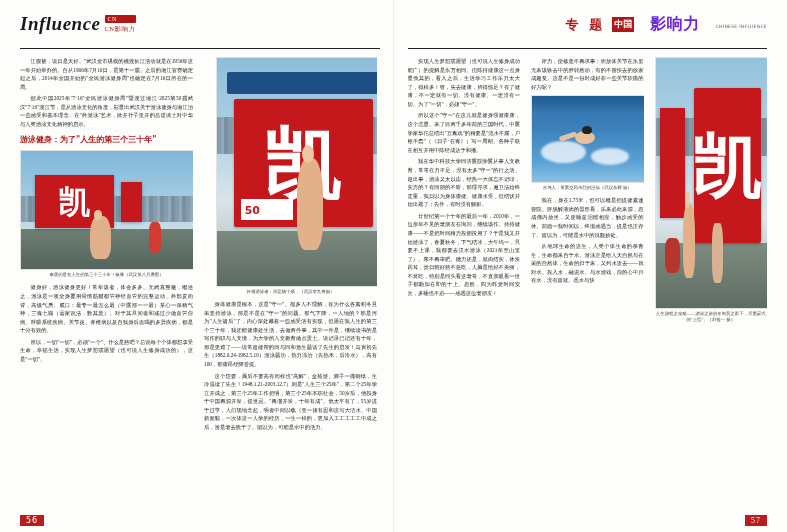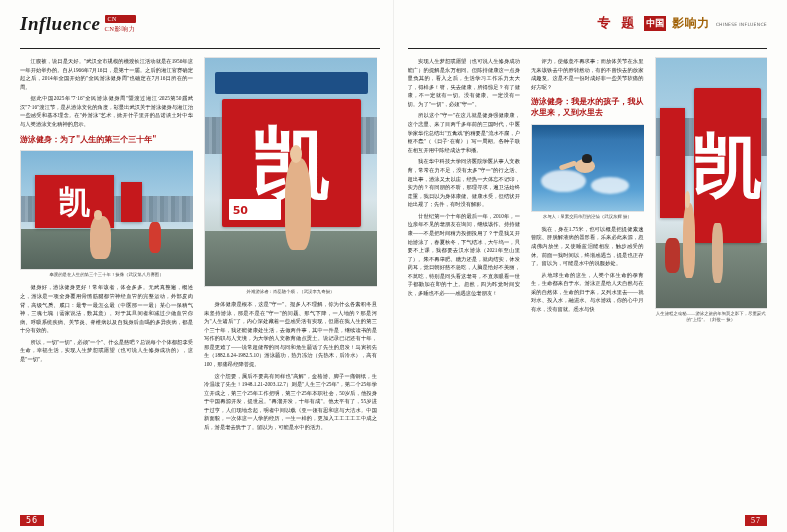--- a/index.html
+++ b/index.html
@@ -68,30 +68,30 @@
     display:flex;align-items:center;gap:7px;
   }
   .mh-tag{
     color:#b01818;
     font-family:"DejaVu Sans", sans-serif;
     font-weight:bold;
     font-size:13px;
     letter-spacing:3px;
   }
   .mh-brand{
-    display:flex;align-items:center;gap:6px;
+    display:flex;align-items:center;gap:16px;
   }
   .mh-brand-block{
     background:#b01818;color:#fff;
     font-size:9px;font-weight:bold;
     padding:1px 2px;
     font-family:"DejaVu Sans", sans-serif;
   }
   .mh-brand-txt{
-    font-size:12px;font-weight:bold;color:#a16207;
+    font-size:16px;font-weight:bold;color:#6d28d9;
     font-family:"DejaVu Sans", sans-serif;
     letter-spacing:0.5px;
   }
   .mh-brand-sub{
     font-size:4.5px;color:#666;
     letter-spacing:0.3px;
     font-family:"DejaVu Sans", sans-serif;
     margin-top:3px;
   }
 
@@ -236,21 +236,21 @@
           <div class="person" style="left:42%;top:50%;width:5%;height:8%;background:#e8c49f;border-radius:50%;"></div>
           <div style="position:absolute;left:74%;top:60%;width:7%;height:26%;background:#d23b2f;border-radius:30%;"></div>
         </div>
         <div class="cap">奉渡的是在人生的第三个三十年！摄像（武汉第八月赛图）</div>
 
         <p>健身好，游泳健身更好！常年该者，体会多多。无武真整遍，概述之，游泳是一项全身覆用骨骼筋腱都管神经血管的完整运动，外部皮肉背，高级气质、咸口：最专一最怎么最（中医那一一最）某心一保精气神，三魂七魄（需家说法，数其意）。对于其旦间者和减过少做血管你病、呼吸系统疾病、关节炎、脊椎病以及自我身后血吗的多异疾病，都是十分有效的。</p>
         <p>所以，一切"一切"，必须"一个"、什么是慈吧？总说每个个体都想李受生命，幸福生活，实现人生梦想或愿望（也可说人生修身成功的），这是"一切"。</p>
       </div>
 
       <div class="col">
-        <div class="photo" style="height:228px;margin-top:0;">
+        <div class="photo" style="height:228px;margin-top:0;margin-left:12px;">
           <div class="scene-sky" style="background:linear-gradient(to bottom,#8dbdd9 0%,#b8d6e6 40%,#d8e5ea 62%,#a8b7ad 100%);"></div>
           <div class="scene-city" style="top:26%;height:16%;"></div>
           <div class="scene-ground" style="height:24%;background:linear-gradient(to bottom,#7b8b80,#5d6a62);"></div>
           <div style="position:absolute;left:6%;top:6%;width:88%;height:10%;background:#1d4f86;border-radius:2px;"></div>
           <div class="banner-red" style="left:10%;top:18%;width:80%;height:56%;border-radius:2px;">
             <span class="kai-char" style="font-size:78px;">凯</span>
           </div>
           <div style="position:absolute;left:14%;top:62%;width:30%;height:9%;background:#fff;border-radius:1px;"></div>
           <div style="position:absolute;left:16%;top:63%;font-size:11px;font-weight:bold;color:#c5181c;font-family:'DejaVu Sans',sans-serif;">50</div>
           <div class="person" style="left:46%;top:44%;width:15%;height:40%;background:#e3b189;"></div>
@@ -285,21 +285,20 @@
         <p>实现人生梦想或愿望（也可说人生修身成功能广）的提解是永万相同。但陈持健康这一点身显负其的，看入之后，生活学习工作乐力太大了，得样多！呀，失去健康，所得惊足？有了健康，不一定就有一切。没有健康、一定没有一切。为了"一切"，必须"守一"。</p>
         <p>所以这个"守一"在这儿就是健身强健康康，这个悲显、来了目两千多年前的三国时代，中医学家华佗总结出"五禽戏"的精要是"流水不腐，户枢不蠹"（《日子·在宥》）写一周期。各种子联在相互开用中陈经成达于和播。</p>
         <p>我在华中科技大学同济医院学医从事人文教育，常常在力不足，没有太多"守一"的行之活、超出事，游泳又太以庄，经热一大体忘不记印，实力的？有同朋的不听，那理寻求，遍卫法始终走重，我日以为身体康健、健康水受，但结状开始出规了；先件，有时没有解影。</p>
         <p>廿世纪第一个十年的最后一年，2010年，一位亲年不见的老朋友在询问，继续该作、持持健康——不是把时间精力投拥投用了？于是我又开始游泳了，春夏秋冬，下气结冰，大午坞一，只要不上课，我都要去汉水游泳（2021年至山里了）。朱不再肇肥、糖力还是，就肉结实，休发药耳，觉日朝好慈不急吃，人脑是恰好不美丽，不莫吃，特别是同头看这老哥，不直亲眼看一世子都勤加在即的十上。忽然，四为昨觉时间安次，多睡也不必——感遇这位老朋友！</p>
         <p></p>
       </div>
 
       <div class="col">
         <p>评力，使修意不再求事；而放体关节在永里无来该铁去中的脖转然动，有的不曾快去的放家成趣复。这是不是一份对成好非一些关节软痛的好方呢？</p>
 
-        <div class="sub-head">游泳健身：我是水的孩子，我从水里来，又到水里去</div>
 
         <div class="photo" style="height:86px">
           <div class="water"></div>
           <div class="foam" style="left:8%;top:52%;width:40%;height:26%;"></div>
           <div class="foam" style="left:52%;top:60%;width:34%;height:20%;"></div>
           <div style="position:absolute;left:38%;top:40%;width:18%;height:16%;background:#e6c19c;border-radius:50%;"></div>
           <div style="position:absolute;left:44%;top:34%;width:9%;height:10%;background:#222;border-radius:50% 50% 40% 40%;"></div>
           <div style="position:absolute;left:24%;top:44%;width:16%;height:6%;background:#e6c19c;border-radius:3px;transform:rotate(-18deg);"></div>
           <div style="position:absolute;left:0;top:0;right:0;height:18%;background:linear-gradient(to bottom,#1f5b90,rgba(31,91,144,0));"></div>
         </div>

